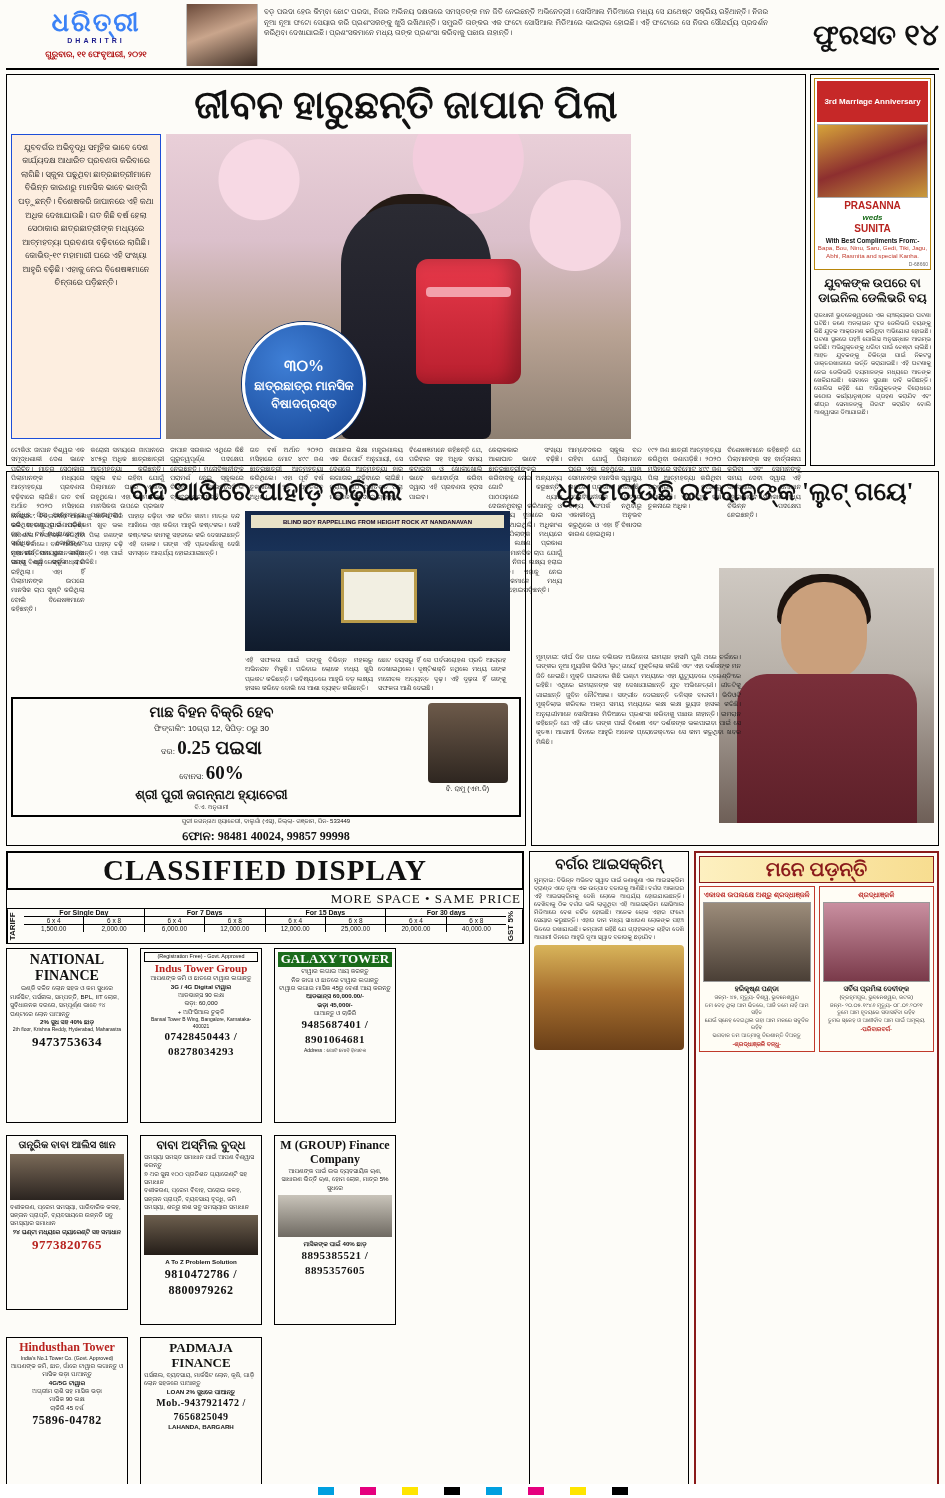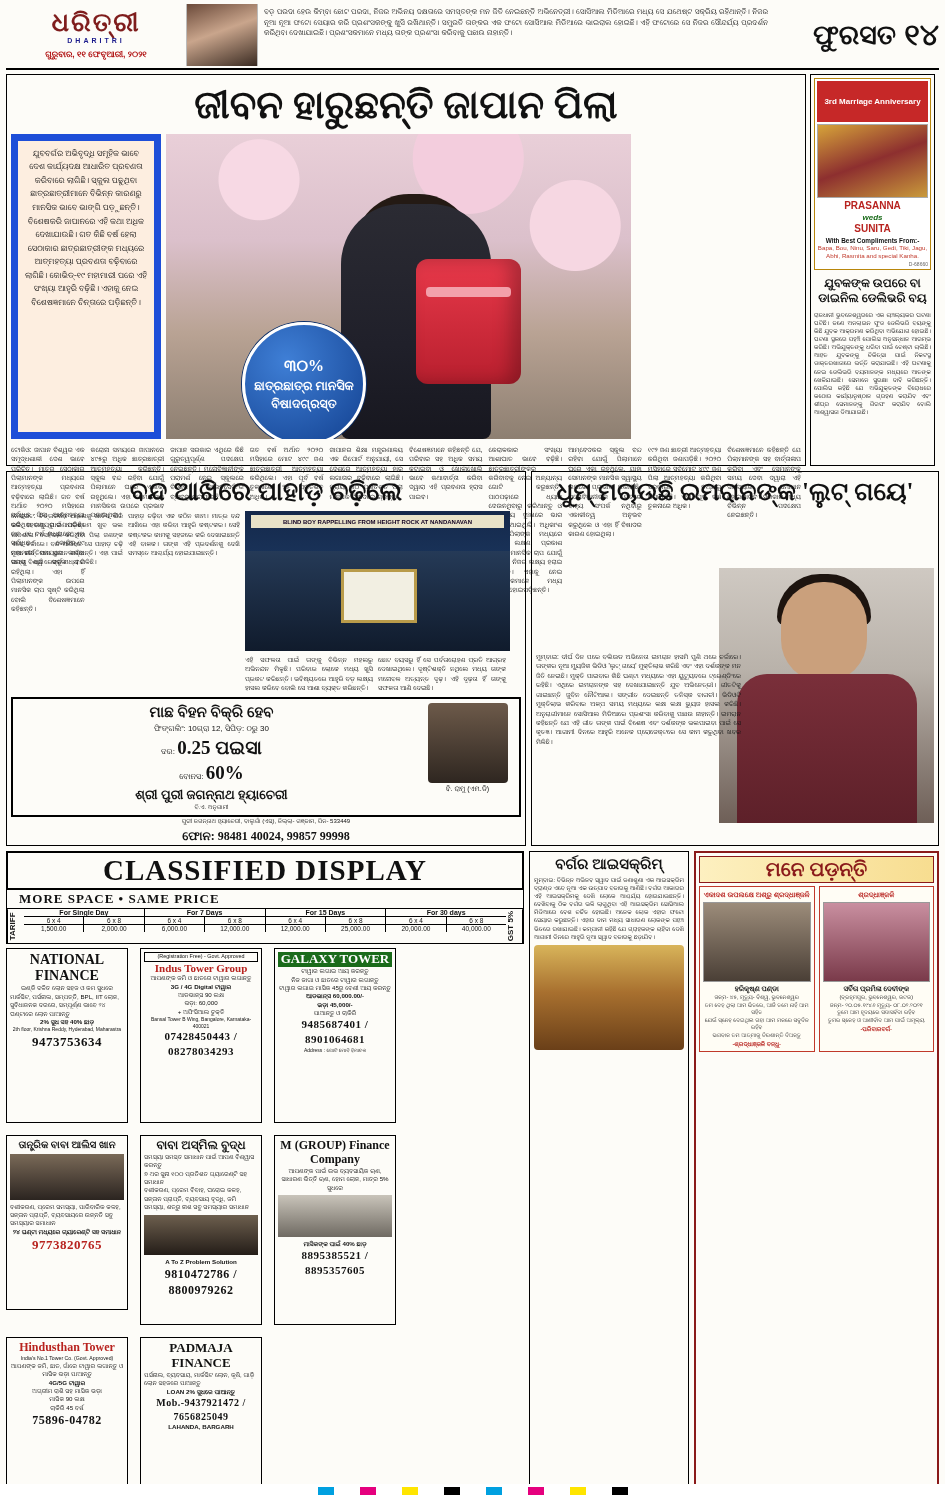--- a/index.html
+++ b/index.html
@@ -9,40 +9,40 @@
     font-family:"Liberation Sans",sans-serif;
     color:#111;
     overflow:hidden;
     position:relative;
   }
   .page{position:relative;width:945px;height:1498px;box-sizing:border-box;padding:4px 6px;}
 
   
   .masthead{display:flex;align-items:stretch;border-bottom:2px solid #000;padding-bottom:2px;height:62px;}
   .logo-box{width:180px;display:flex;flex-direction:column;align-items:center;justify-content:center;}
-  .logo-mark{font-family:"Liberation Serif",serif;font-weight:bold;font-size:26px;letter-spacing:2px;color:#7f1d1d;line-height:1;}
+  .logo-mark{font-family:"Liberation Serif",serif;font-weight:bold;font-size:26px;letter-spacing:2px;color:#3b82f6;line-height:1;}
   .logo-sub{font-size:7px;letter-spacing:3px;color:#1a1a8c;font-weight:bold;margin-top:1px;}
   .logo-date{font-size:8.5px;color:#b01010;margin-top:5px;font-weight:bold;}
   .mh-photo{width:70px;border-left:1px solid #bbb;border-right:1px solid #bbb;background:linear-gradient(160deg,#6b4a3a,#c9a58c 45%,#3a2b22);}
   .mh-text{flex:1;font-size:7.4px;line-height:1.45;padding:3px 6px;color:#222;text-align:justify;}
   .mh-right{width:165px;display:flex;align-items:center;justify-content:flex-end;gap:8px;}
   .mh-section{font-family:"Liberation Serif",serif;font-size:27px;font-weight:bold;}
   .mh-pageno{font-family:"Liberation Serif",serif;font-size:30px;font-weight:bold;}
 
   
   .od{font-family:"Liberation Serif",serif;}
   .tiny{font-size:6px;line-height:1.35;text-align:justify;}
 
   
   .top-wrap{display:flex;margin-top:4px;height:392px;}
   .top-main{width:800px;border:1px solid #000;box-sizing:border-box;padding:4px;position:relative;}
   .top-side{width:125px;margin-left:4px;border:1px solid #000;box-sizing:border-box;padding:3px;}
 
   .lead-row{display:flex;gap:5px;}
-  .lead-intro{width:150px;background:#fdeee0;border:7px solid #1d4ed8;box-sizing:border-box;padding:6px;font-size:8.2px;line-height:1.65;text-align:center;color:#111;}
+  .lead-intro{width:150px;background:#fdeee0;border:1px solid #1d4ed8;box-sizing:border-box;padding:6px;font-size:8.2px;line-height:1.65;text-align:center;color:#111;}
   .lead-right{flex:1;}
   .headline{font-family:"Liberation Serif",serif;font-size:39px;font-weight:bold;text-align:center;letter-spacing:0px;line-height:1.15;margin:4px 0 6px;}
   .photo-row{display:flex;gap:5px;}
   .main-photo{width:465px;height:305px;position:relative;overflow:hidden;background:
      radial-gradient(circle at 20% 15%, #f7d9e4 0 40px, transparent 41px),
      radial-gradient(circle at 65% 8%, #f3cddd 0 55px, transparent 56px),
      radial-gradient(circle at 88% 30%, #f6d7e2 0 45px, transparent 46px),
      linear-gradient(180deg,#e9cfd8 0%,#dbc0cb 35%,#b9a394 65%,#8d7f71 100%);}
   .photo-girl{position:absolute;left:175px;bottom:0;width:150px;height:235px;background:linear-gradient(180deg,#2b2b33 0%,#20202a 60%,#17171f 100%);border-radius:60px 60px 8px 8px;}
   .photo-hair{position:absolute;left:188px;bottom:150px;width:120px;height:95px;background:#241a14;border-radius:55px 55px 35px 35px;}
@@ -94,21 +94,21 @@
   .imran-photo{position:absolute;right:4px;top:96px;width:215px;height:255px;background:linear-gradient(180deg,#cfc9c2 0%,#b9b2aa 40%,#6e5f57 100%);overflow:hidden;}
   .imran-photo .head{position:absolute;left:62px;top:14px;width:86px;height:100px;border-radius:42px;background:#caa07c;}
   .imran-photo .hair{position:absolute;left:58px;top:6px;width:94px;height:52px;border-radius:47px 47px 10px 10px;background:#1d140f;}
   .imran-photo .body{position:absolute;left:18px;top:106px;width:180px;height:150px;background:linear-gradient(180deg,#7a2f3a,#5d2029);border-radius:30px 30px 0 0;}
   .imran-text{position:absolute;left:4px;top:180px;width:205px;font-size:6.5px;line-height:1.45;text-align:justify;}
 
   
   .cls-wrap{display:flex;gap:5px;margin-top:5px;}
   .cls-left{width:520px;}
   .cls-title{border:2px solid #000;text-align:center;font-family:"Liberation Serif",serif;font-size:29px;font-weight:bold;letter-spacing:1px;padding:1px 0;}
-  .cls-sub{border:1px solid #000;border-top:none;text-align:left;font-family:"Liberation Serif",serif;font-size:13px;font-weight:bold;letter-spacing:1px;padding:1px 12px;}
+  .cls-sub{border:1px solid #000;border-top:none;text-align:right;font-family:"Liberation Serif",serif;font-size:13px;font-weight:normal;letter-spacing:1px;padding:1px 2px;}
   .tariff{display:flex;border:1px solid #000;border-top:none;font-size:6.5px;}
   .tariff .vert{width:16px;writing-mode:vertical-rl;transform:rotate(180deg);text-align:center;font-weight:bold;font-size:8px;border-right:1px solid #000;padding:2px 0;}
   .tariff .cell{flex:1;border-right:1px solid #000;text-align:center;}
   .tariff .cell:last-child{border-right:none;}
   .tariff .ch{font-weight:bold;border-bottom:1px solid #000;font-size:7px;}
   .tariff .cs{border-bottom:1px solid #000;font-size:6.5px;}
   .tariff .cv{font-size:6.5px;}
 
   .ads-grid{display:flex;flex-wrap:wrap;gap:12px;margin-top:4px;}
   .ad{border:1px solid #000;box-sizing:border-box;padding:3px;font-size:6.2px;line-height:1.35;}

